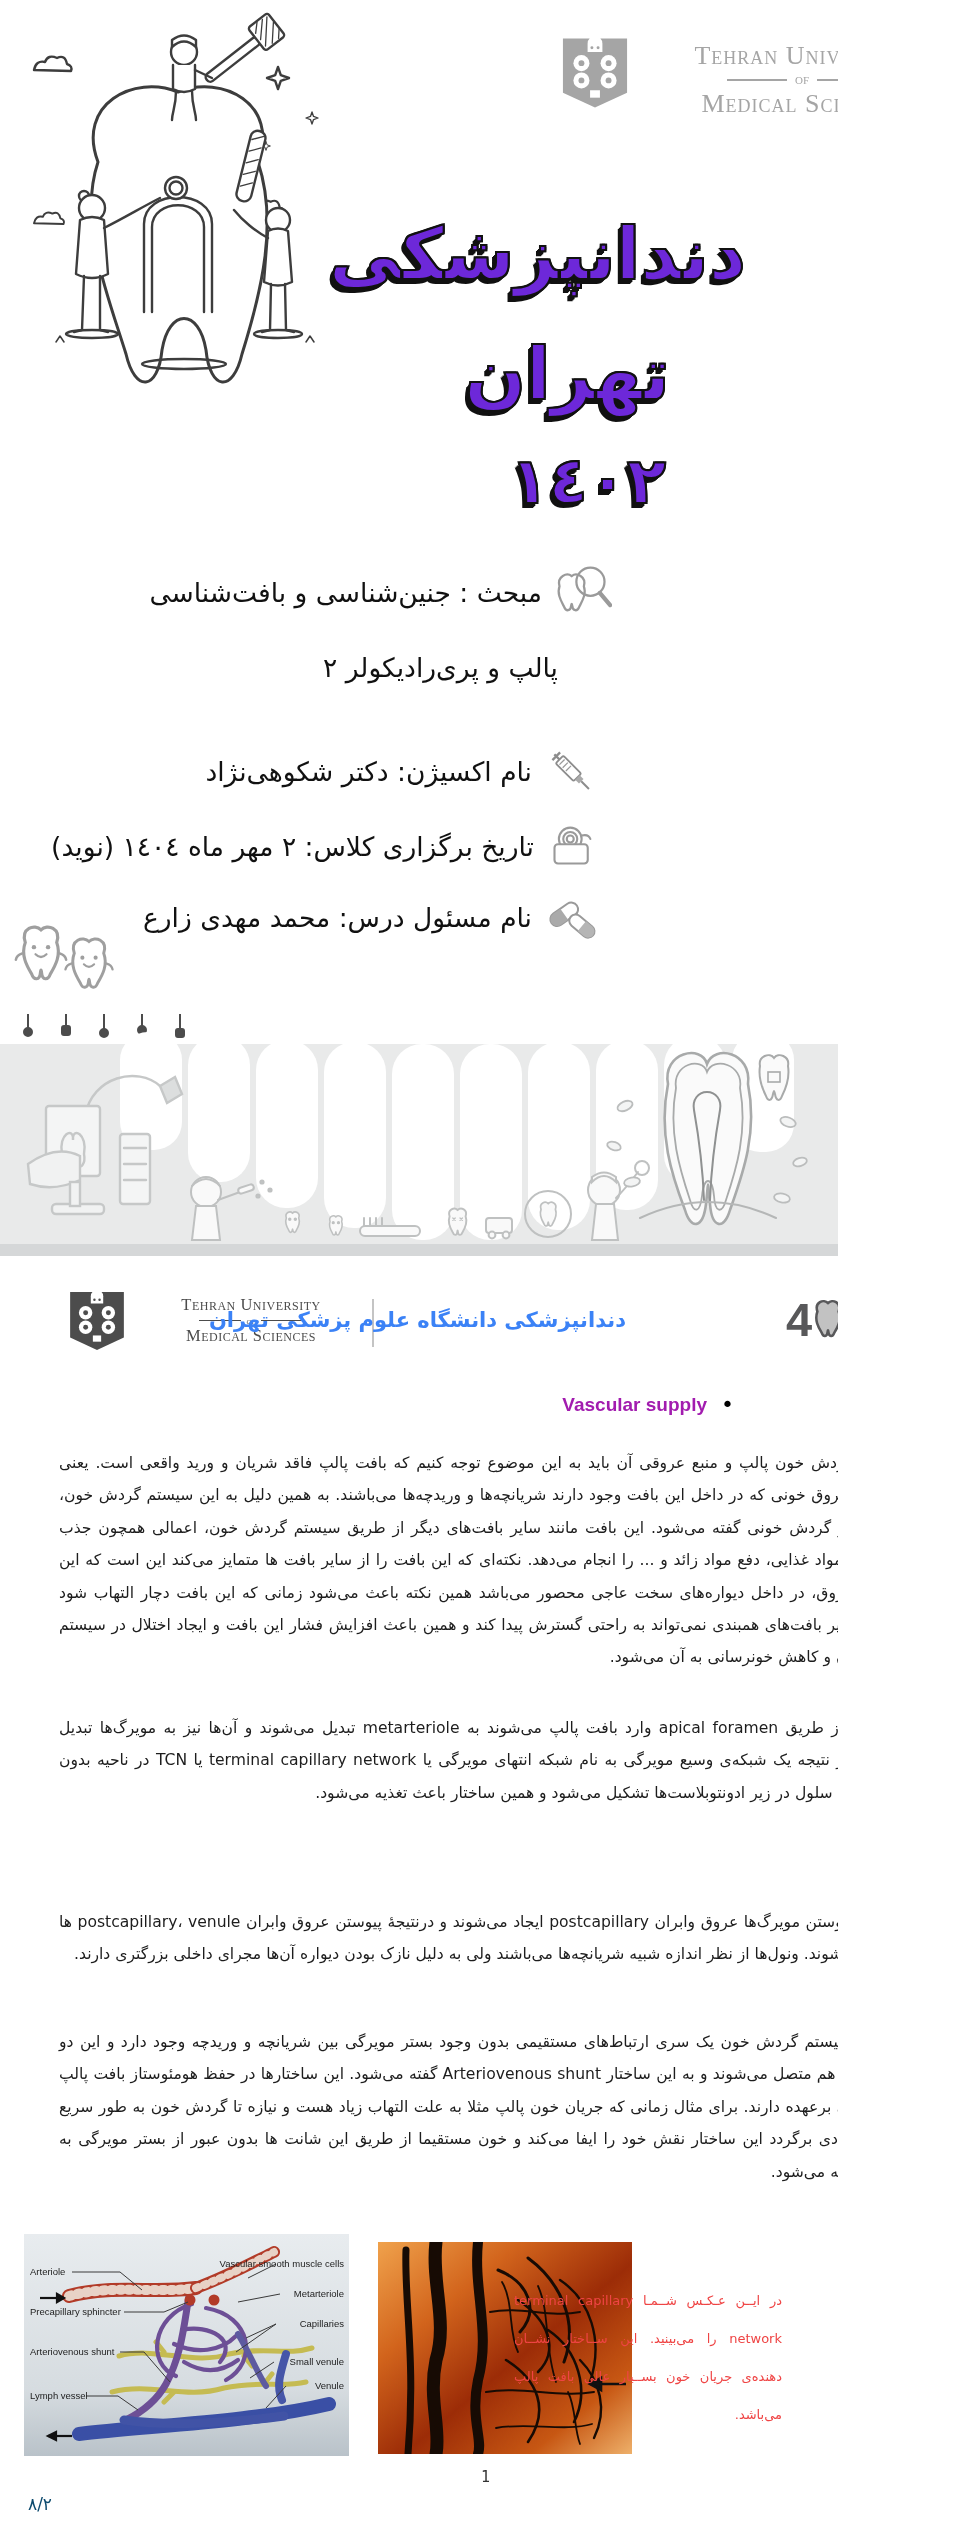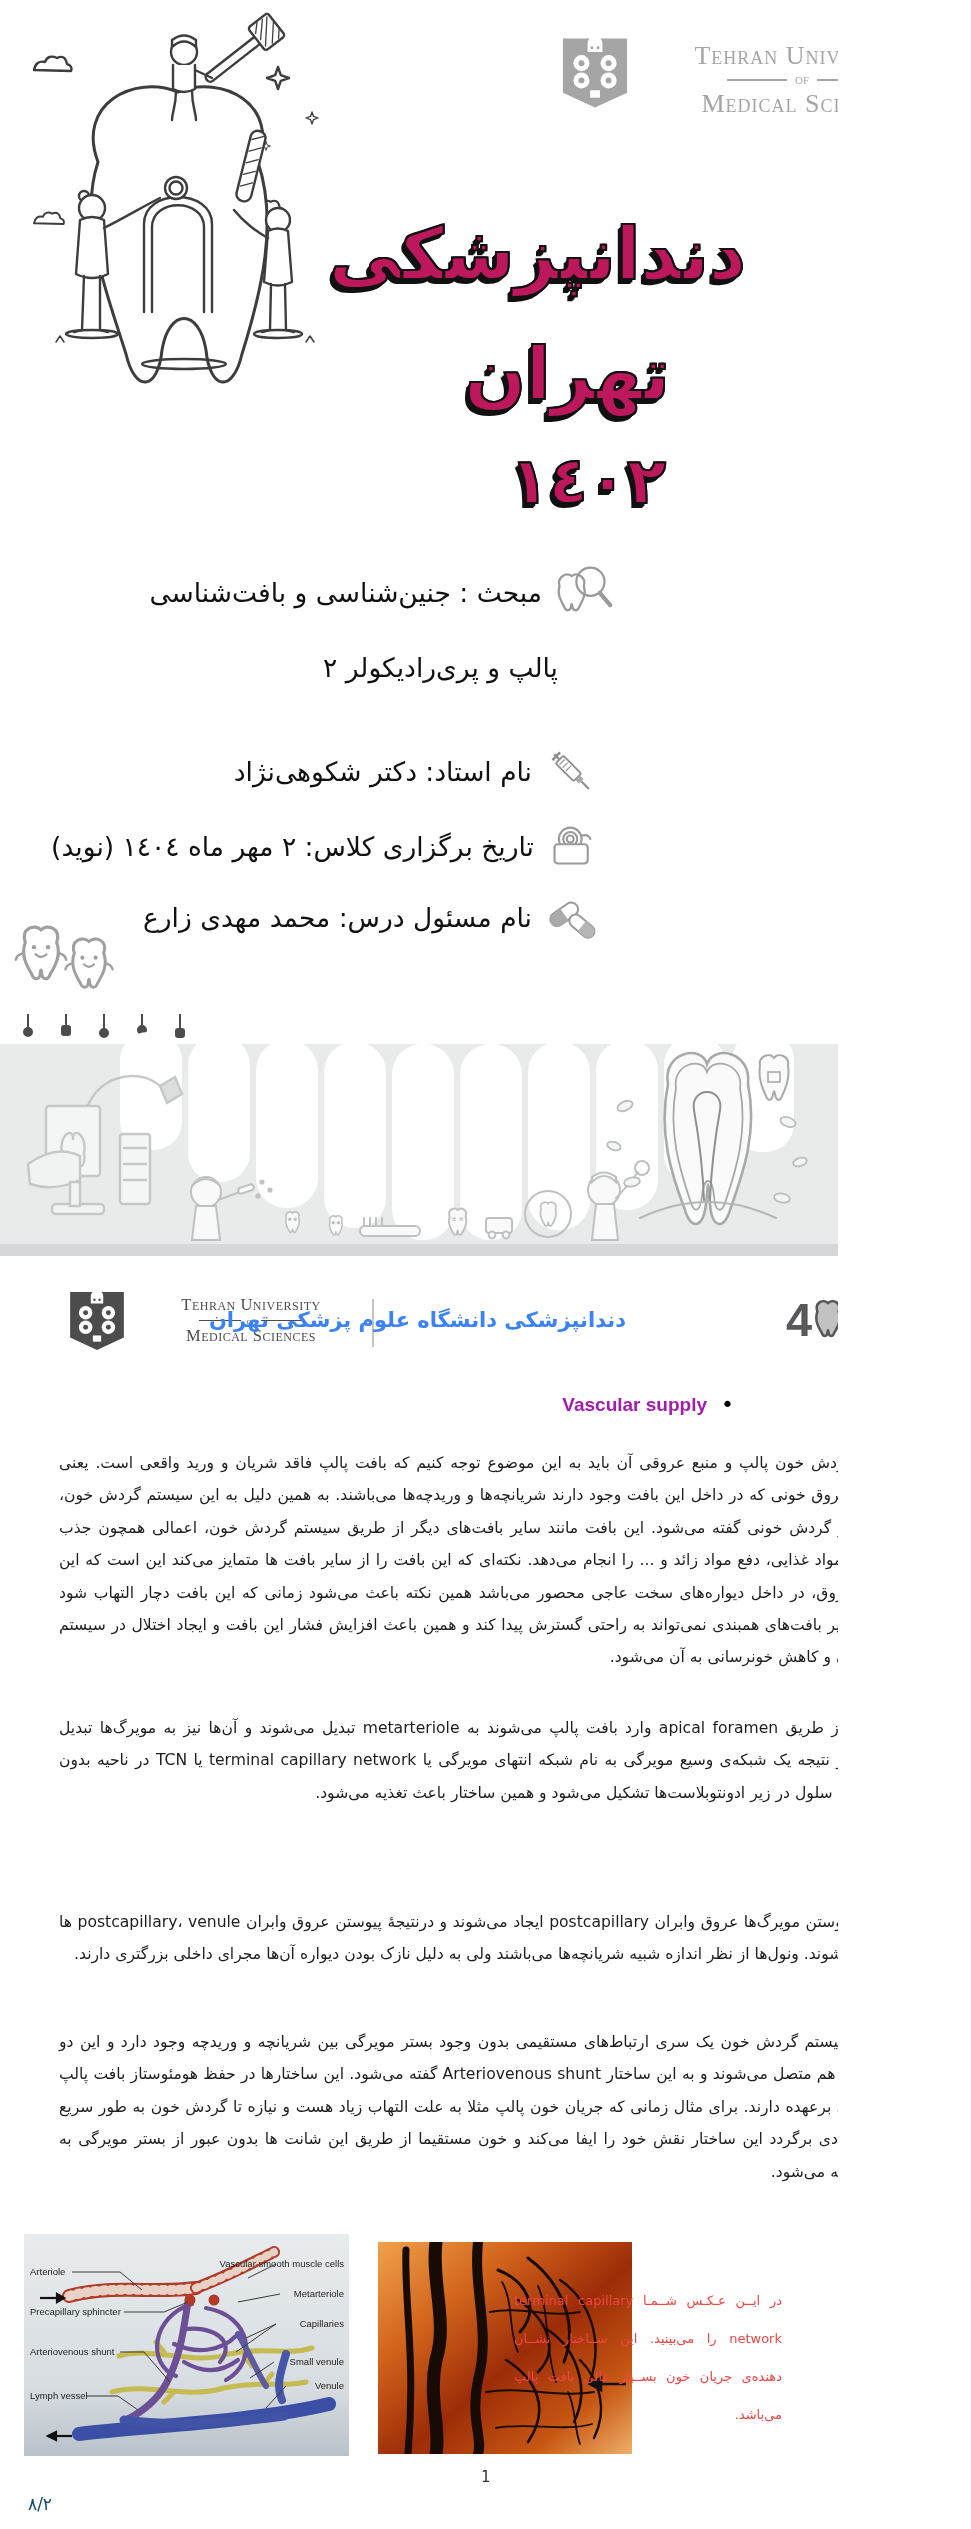--- a/index.html
+++ b/index.html
@@ -6,21 +6,21 @@
   body{width:971px;font-family:"DejaVu Sans",sans-serif;}
   .page{position:relative;width:838px;height:2529px;background:#fff;overflow:hidden;}
   .abs{position:absolute;}
   svg{display:block;}
   
   .uni-logo-text{color:#a5a5a5;font-family:"Liberation Serif",serif;text-align:center;}
   .uni-l1{font-size:26px;font-variant:small-caps;letter-spacing:1px;line-height:1.05;}
   .uni-of{display:flex;align-items:center;gap:8px;justify-content:center;margin:2px 0;}
   .uni-of .rule{height:2px;background:#a5a5a5;flex:0 0 60px;}
   .uni-of span{font-size:15px;font-variant:small-caps;}
-  .bubble{color:#be185d;font-weight:bold;white-space:nowrap;
+  .bubble{color:#6d28d9;font-weight:bold;white-space:nowrap;
      -webkit-text-stroke:2px #111;
      text-shadow:-1px -1px 0 #111,1px -1px 0 #111,-1px 1px 0 #111,1px 1px 0 #111,
        -2px 3px 0 #111,-3px 4px 0 #111,-4px 5px 0 #111;}
   .info-row{display:flex;align-items:center;justify-content:flex-end;gap:10px;}
   .info-text{direction:rtl;font-weight:normal;font-size:26.5px;color:#111;white-space:nowrap;}
   .mascot{color:#9f9f9f;}
   
   .hdr-logo-text{color:#4c4c4c;font-family:"Liberation Serif",serif;text-align:center;}
   .hdr-l1{font-size:16.5px;font-variant:small-caps;letter-spacing:.5px;line-height:1.1;}
   .hdr-of{display:flex;align-items:center;gap:6px;justify-content:center;margin:1px 0;}
@@ -221,21 +221,21 @@
       <g stroke="#9a9a9a" stroke-width="2.4" fill="#fff" stroke-linecap="round">
         <path d="M8,26 C5,15 16,11 21,15 C26,11 37,15 34,26 C37,34 32,42 29,48 C27,53 22,52.5 21.7,47 C21.4,44 20.6,44 20.3,47 C20,52.5 15,53 13,48 C10,42 5,34 8,26 Z"></path>
         <circle cx="41" cy="21" r="15" fill="none"></circle>
         <path d="M51,33 L62,46" stroke-width="4.5"></path>
       </g>
     </svg>
   </div>
   <div class="abs info-text" style="right:280px;top:652px;">پالپ  و پری‌رادیکولر ٢</div>
 
   <div class="abs info-row" style="right:238px;top:742px;">
-    <div class="info-text">نام استاد: دکتر شکوهی‌نژاد</div>
+    <div class="info-text">نام اکسیژن: دکتر شکوهی‌نژاد</div>
     <svg width="58" height="58" viewBox="0 0 64 64">
       <g transform="rotate(45 32 32)">
         <rect x="14" y="26" width="28" height="12" rx="2" fill="#fff" stroke="#8c8c8c" stroke-width="2"></rect>
         <path d="M18,28 v8 M23,28 v8 M28,28 v8" stroke="#9a9a9a" stroke-width="1.4"></path>
         <rect x="42" y="28.5" width="6" height="7" fill="#aaa"></rect>
         <path d="M48,32 H60" stroke="#8c8c8c" stroke-width="2.2"></path>
         <path d="M6,32 H14 M9,26 v12" stroke="#8c8c8c" stroke-width="2.6"></path>
       </g>
     </svg>
   </div>

